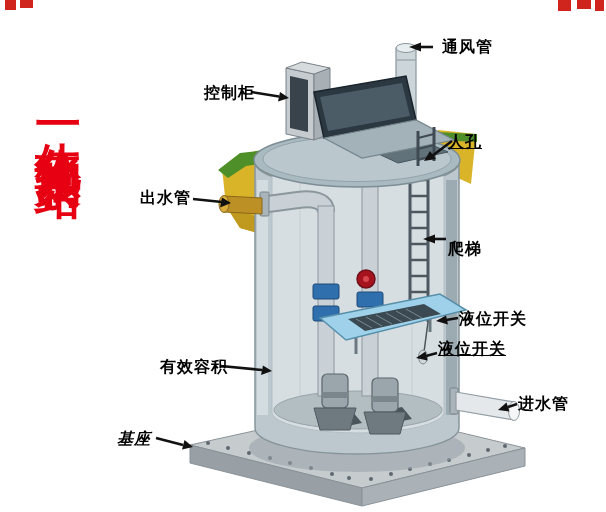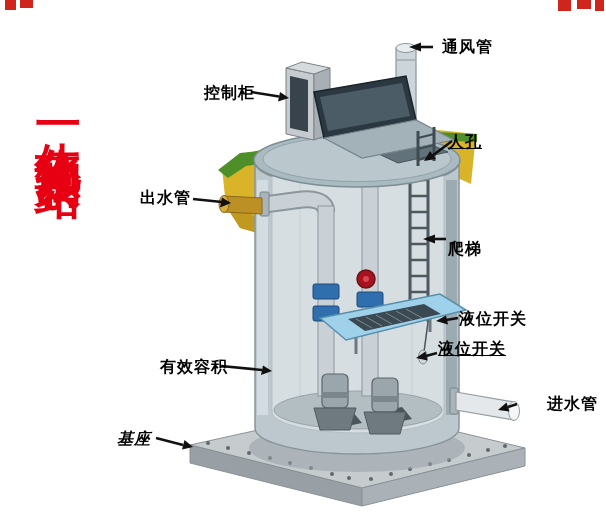--- a/index.html
+++ b/index.html
@@ -19,21 +19,21 @@
     white-space:nowrap;letter-spacing:1px;line-height:18px;
   }
   #lbl-vent{left:442px;top:38px;}
   #lbl-cabinet{left:204px;top:84px;}
   #lbl-manhole{left:448px;top:133px;text-decoration:underline;}
   #lbl-outlet{left:140px;top:189px;}
   #lbl-ladder{left:448px;top:240px;}
   #lbl-platform{left:459px;top:310px;}
   #lbl-level{left:438px;top:340px;text-decoration:underline;}
   #lbl-volume{left:160px;top:358px;}
-  #lbl-inlet{left:547px;top:395px;}
+  #lbl-inlet{left:518px;top:395px;}
   #lbl-base{left:117px;top:430px;font-style:italic;}
 </style>
 </head>
 <body>
 
 <div id="stage">
 
   <svg id="diagram-svg" width="606" height="512" viewBox="0 0 606 512">
 
     <g>

